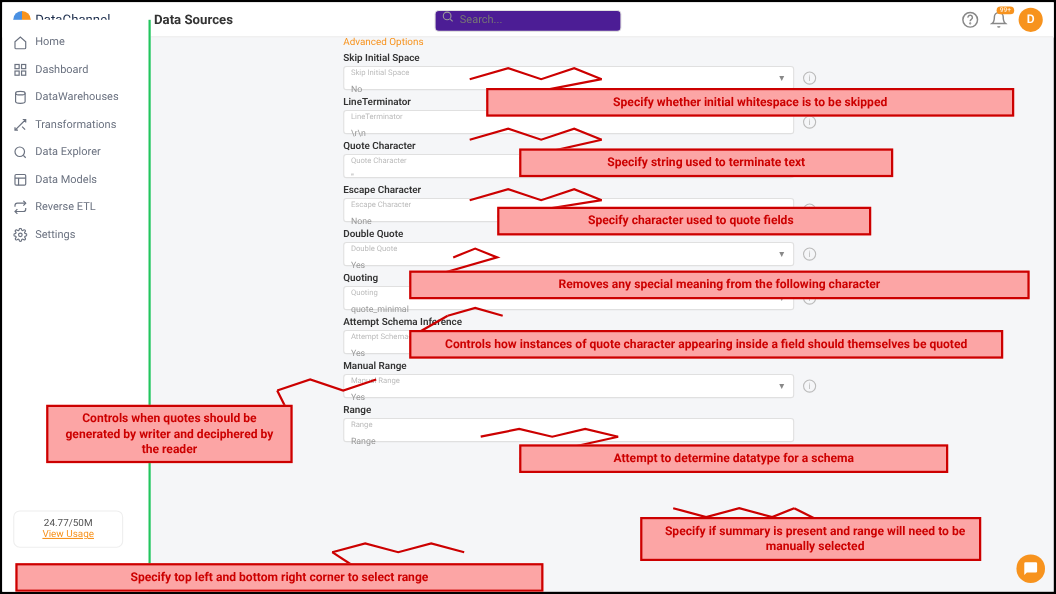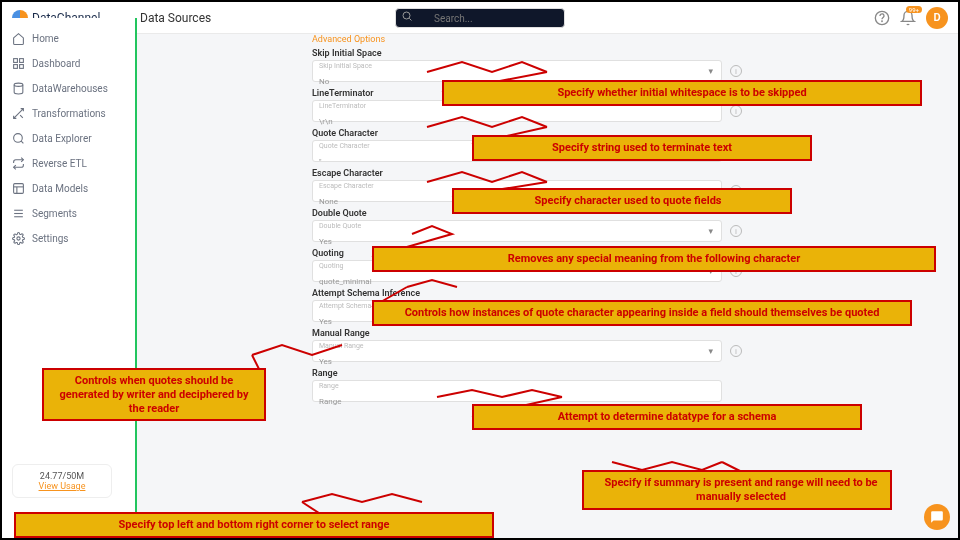--- a/index.html
+++ b/index.html
@@ -1,23 +1,23 @@
 <!DOCTYPE html>
 <html><head>
 <meta charset="utf-8">
 <style>
   * { box-sizing: border-box; margin: 0; padding: 0; font-family: -apple-system, BlinkMacSystemFont, "Segoe UI", Roboto, sans-serif; }
   body { width: 960px; height: 540px; background: #f5f6f8; overflow: hidden; position: relative; border: 2px solid #000; }
   
   .topbar { position: absolute; top: 0; left: 0; right: 0; height: 32px; display: flex; align-items: center; background: #fff; border-bottom: 1px solid #eaeaea; }
   .logo { display: flex; align-items: center; gap: 4px; padding: 0 10px; width: 120px; font-size: 12px; font-weight: 400; color: #1a2b4a; }
   .logo-icon { width: 16px; height: 16px; border-radius: 50%; background: conic-gradient(#f7931e 0 90deg, #4a90e2 90deg 180deg, #f7931e 180deg 270deg, #4a90e2 270deg 360deg); display: inline-block; }
-  .page-title { font-size: 12px; color: #333; font-weight: 400; margin-left: 18px; }
+  .page-title { font-size: 12px; color: #333; font-weight: 700; margin-left: 18px; }
   .search-wrap { position: absolute; left: 50%; transform: translateX(-50%); }
-  .search-input { width: 170px; height: 20px; border: 1px solid #e0e0e0; border-radius: 4px; padding: 0 6px 0 38px; font-size: 10px; color: #888; background: #0f172a; }
+  .search-input { width: 170px; height: 20px; border: 1px solid #e0e0e0; border-radius: 4px; padding: 0 6px 0 22px; font-size: 10px; color: #888; background: #4c1d95; }
   .search-icon-el { position: absolute; left: 6px; top: 3px; width: 12px; height: 12px; color: #999; }
   .topbar-right { margin-left: auto; display: flex; align-items: center; gap: 10px; padding-right: 10px; }
   .top-icon { width: 16px; height: 16px; color: #888; position: relative; }
   .notif-badge { position: absolute; top: -4px; right: -6px; background: #f7931e; color: #fff; font-size: 6px; border-radius: 6px; padding: 0 3px; }
   .avatar { width: 22px; height: 22px; border-radius: 50%; background: #f7931e; color: #fff; display: flex; align-items: center; justify-content: center; font-size: 11px; font-weight: 600; }
   
   .sidebar { position: absolute; top: 16px; left: 0; width: 135px; bottom: 0; background: #fff; border-right: 2px solid #22c55e; padding-top: 8px; }
   .side-item { display: flex; align-items: center; gap: 7px; padding: 6px 10px; font-size: 10px; color: #6b7280; cursor: pointer; }
   .side-item.active { color: #f7931e; }
   .side-icon { width: 13px; height: 13px; flex-shrink: 0; }
@@ -34,21 +34,21 @@
   .field-group { margin-bottom: 6px; }
   .field-label { font-size: 9px; font-weight: 600; color: #333; margin-bottom: 2px; }
   .field-row { display: flex; align-items: center; gap: 8px; }
   .field-input { flex: 0 0 410px; height: 22px; border: 1px solid #e0e0e0; border-radius: 3px; background: #fff; padding: 0 6px; font-size: 8px; color: #999; position: relative; display: flex; align-items: center; }
   .field-input.dd::after { content: "▾"; position: absolute; right: 8px; color: #888; font-size: 9px; }
   .field-hint { font-size: 7px; color: #bbb; position: absolute; top: 1px; left: 6px; }
   .field-val { margin-top: 20px; display: block; }
   .info-icon { width: 12px; height: 12px; border: 1px solid #bbb; border-radius: 50%; display: flex; align-items: center; justify-content: center; font-size: 8px; color: #bbb; }
   
   
-  .anno { position: absolute; border: 2px solid #c00; background: #eab308; padding: 4px 8px; font-size: 11px; font-weight: 700; color: #c00; text-align: center; line-height: 1.25; z-index: 50; }
+  .anno { position: absolute; border: 2px solid #c00; background: #fca5a5; padding: 4px 8px; font-size: 11px; font-weight: 700; color: #c00; text-align: center; line-height: 1.25; z-index: 50; }
   .anno-line { position: absolute; z-index: 40; pointer-events: none; }
   
   .chat-bubble { position: absolute; bottom: 8px; right: 8px; width: 26px; height: 26px; border-radius: 50%; background: #f7931e; display: flex; align-items: center; justify-content: center; color: #fff; }
 </style>
 </head>
 <body>
 
 <div class="topbar">
   <div class="logo">
     <span class="logo-icon"></span>
@@ -112,42 +112,34 @@
     </div>
   <div class="side-item">
       <svg class="side-icon" viewBox="0 0 24 24" fill="none" stroke="currentColor" stroke-width="2">
         <circle cx="11" cy="11" r="8"></circle>
         <line x1="21" y1="21" x2="17" y2="17"></line>
       </svg>
       <span>Data Explorer</span>
     </div>
   <div class="side-item">
       <svg class="side-icon" viewBox="0 0 24 24" fill="none" stroke="currentColor" stroke-width="2">
+        <rect x="3" y="3" width="18" height="18" rx="2"></rect>
+        <line x1="3" y1="9" x2="21" y2="9"></line>
+        <line x1="9" y1="21" x2="9" y2="9"></line>
+      </svg>
+      <span>Data Models</span>
+    </div>
+  <div class="side-item">
+      <svg class="side-icon" viewBox="0 0 24 24" fill="none" stroke="currentColor" stroke-width="2">
         <polyline points="17 1 21 5 17 9"></polyline>
         <path d="M3 11V9a4 4 0 014-4h14"></path>
         <polyline points="7 23 3 19 7 15"></polyline>
         <path d="M21 13v2a4 4 0 01-4 4H3"></path>
       </svg>
       <span>Reverse ETL</span>
-    </div>
-  <div class="side-item">
-      <svg class="side-icon" viewBox="0 0 24 24" fill="none" stroke="currentColor" stroke-width="2">
-        <rect x="3" y="3" width="18" height="18" rx="2"></rect>
-        <line x1="3" y1="9" x2="21" y2="9"></line>
-        <line x1="9" y1="21" x2="9" y2="9"></line>
-      </svg>
-      <span>Data Models</span>
-    </div>
-  <div class="side-item">
-      <svg class="side-icon" viewBox="0 0 24 24" fill="none" stroke="currentColor" stroke-width="2">
-        <line x1="4" y1="6" x2="20" y2="6"></line>
-        <line x1="4" y1="12" x2="20" y2="12"></line>
-        <line x1="4" y1="18" x2="20" y2="18"></line>
-      </svg>
-      <span>Segments</span>
     </div>
   <div class="side-item">
       <svg class="side-icon" viewBox="0 0 24 24" fill="none" stroke="currentColor" stroke-width="2">
         <circle cx="12" cy="12" r="3"></circle>
         <path d="M19.4 15a1.7 1.7 0 00.3 1.8l.1.1a2 2 0 11-2.8 2.8l-.1-.1a1.7 1.7 0 00-1.8-.3 1.7 1.7 0 00-1 1.5V21a2 2 0 11-4 0v-.1a1.7 1.7 0 00-1-1.5 1.7 1.7 0 00-1.8.3l-.1.1a2 2 0 11-2.8-2.8l.1-.1a1.7 1.7 0 00.3-1.8 1.7 1.7 0 00-1.5-1H3a2 2 0 110-4h.1a1.7 1.7 0 001.5-1 1.7 1.7 0 00-.3-1.8l-.1-.1a2 2 0 112.8-2.8l.1.1a1.7 1.7 0 001.8.3h.1a1.7 1.7 0 001-1.5V3a2 2 0 114 0v.1a1.7 1.7 0 001 1.5 1.7 1.7 0 001.8-.3l.1-.1a2 2 0 112.8 2.8l-.1.1a1.7 1.7 0 00-.3 1.8v.1a1.7 1.7 0 001.5 1H21a2 2 0 110 4h-.1a1.7 1.7 0 00-1.5 1z"></path>
       </svg>
       <span>Settings</span>
     </div>
 
   <div class="usage-box">

